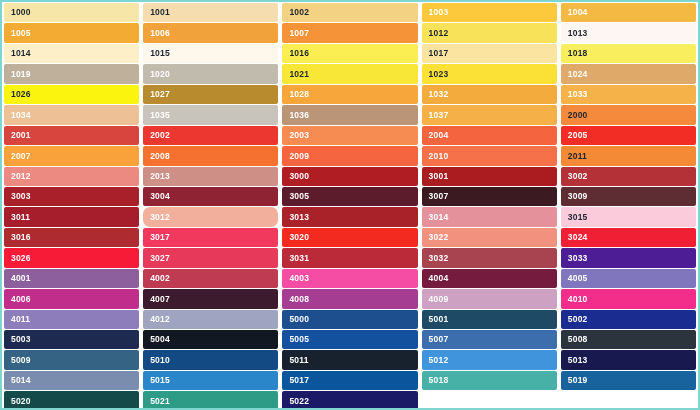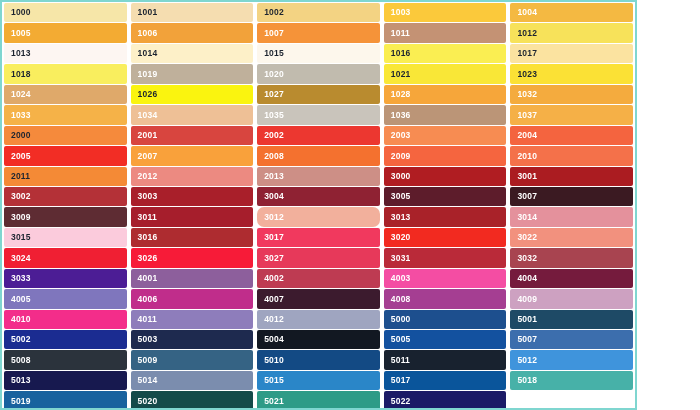--- a/index.html
+++ b/index.html
@@ -9,21 +9,21 @@
     background: #ffffff;
   }
   body {
     width: 700px;
     height: 410px;
     overflow: hidden;
     font-family: "Liberation Sans", sans-serif;
   }
   #chart-frame {
     box-sizing: border-box;
-    width: 637px;
+    width: 700px;
     height: 410px;
     border: 2px solid #7fd6d0;
     background: #ffffff;
     padding: 1px 0 0 0;
     overflow: hidden;
   }
   #swatch-grid {
     display: grid;
     grid-template-columns: repeat(5, 1fr);
     grid-auto-rows: 19.45px;
@@ -74,23 +74,20 @@
       </div>
       <div class="swatch" style="background-color: rgb(243, 171, 51);">
         <span class="swatch-code light-text">1005</span>
       </div>
       <div class="swatch" style="background-color: rgb(242, 162, 58);">
         <span class="swatch-code light-text">1006</span>
       </div>
       <div class="swatch" style="background-color: rgb(245, 147, 57);">
         <span class="swatch-code light-text">1007</span>
       </div>
-      <div class="swatch" style="background-color: rgb(196, 146, 116);">
-        <span class="swatch-code light-text">1011</span>
-      </div>
       <div class="swatch" style="background-color: rgb(247, 226, 90);">
         <span class="swatch-code dark-text">1012</span>
       </div>
       <div class="swatch" style="background-color: rgb(253, 246, 242);">
         <span class="swatch-code dark-text">1013</span>
       </div>
       <div class="swatch" style="background-color: rgb(253, 240, 200);">
         <span class="swatch-code dark-text">1014</span>
       </div>
       <div class="swatch" style="background-color: rgb(253, 247, 236);">

